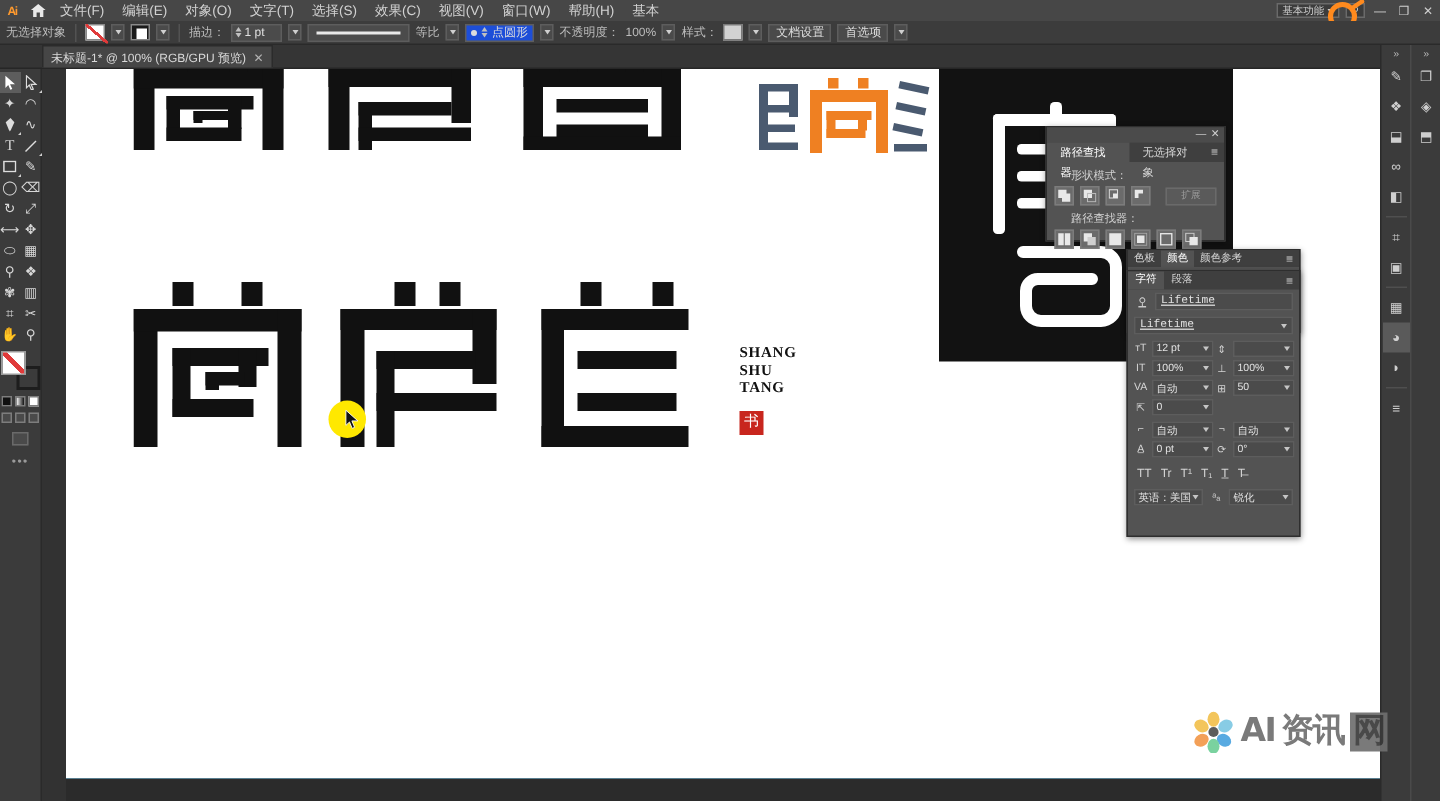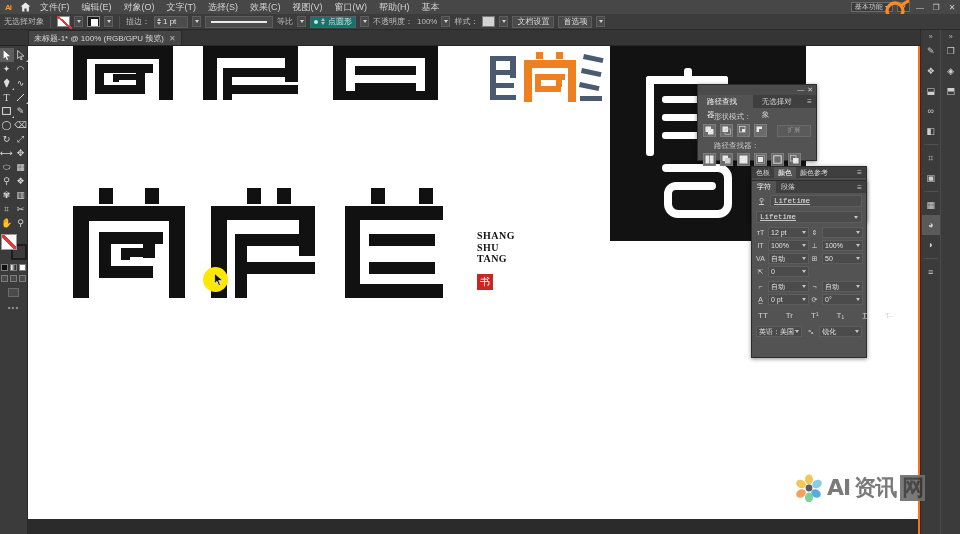--- a/index.html
+++ b/index.html
@@ -61,21 +61,21 @@
     height:12px; min-width:34px; background:#4b4b4b; border:1px solid #5d5d5d;
     display:flex;align-items:center; padding:0 2px; gap:2px; font-size:8px; color:#e0e0e0;
   }
   .stepper { display:flex;flex-direction:column; gap:0px; }
   .stepper i { width:0;height:0;border-left:2px solid transparent;border-right:2px solid transparent; }
   .stepper i.up { border-bottom:3px solid #c0c0c0; }
   .stepper i.dn { border-top:3px solid #c0c0c0; margin-top:1px; }
   .strokewide { height:12px;width:68px;background:#4b4b4b;border:1px solid #5d5d5d;
     display:flex;align-items:center;justify-content:center; }
   .strokewide .ln { width:56px;height:2px;background:#e8e8e8; }
-  .pillbox { height:12px;background:#0f766e;border:1px solid #5d5d5d;
+  .pillbox { height:12px;background:#1d4ed8;border:1px solid #5d5d5d;
     display:flex;align-items:center;padding:0 3px;gap:3px;font-size:8px;color:#dcdcdc;text-align:center; }
   .dot { width:4px;height:4px;border-radius:50%;background:#dcdcdc; }
   .vsep { width:1px;height:12px;background:#525252; margin:0 2px; }
   .grey-sw { width:13px;height:11px;background:#d2d2d2;border:1px solid #7a7a7a; }
   .btnflat { height:12px;background:#4a4a4a;border:1px solid #5d5d5d;padding:0 4px;
     display:flex;align-items:center;font-size:8px;color:#dedede;white-space:nowrap; }
 
   
   .tabbar {
     position:absolute; left:0; top:30px; width:960px; height:16px;
@@ -110,22 +110,22 @@
   .fs-fill { position:absolute; left:0; top:0; width:16px;height:16px;
     border:1px solid #9a9a9a; background:#fff; overflow:hidden; }
   .fs-fill:after{content:"";position:absolute;left:-2px;top:-2px;width:22px;height:22px;
     background:linear-gradient(to top right, transparent 45%, #e03a3a 45%, #e03a3a 56%, transparent 56%);}
   .swrow { display:flex; gap:2px; margin-top:4px; }
   .swrow div { width:7px;height:7px;border:1px solid #7d7d7d; }
   .dots { color:#9a9a9a; font-size:8px; letter-spacing:1px; margin-top:6px; }
 
   
   .canvas-wrap {
-    position:absolute; left:28px; top:46px; width:892px; height:488px;
-    background:#f97316; overflow:hidden;
+    position:absolute; left:44px; top:46px; width:892px; height:488px;
+    background:#0ea5e9; overflow:hidden;
   }
   .artboard {
     position:absolute; left:0px; top:0px; width:890px; height:473px; background:#ffffff;
   }
   .ab-shadow { position:absolute; left:0; bottom:0; width:890px; height:15px; background:#2b2b2b; }
 
   
   .pinyin {
     position:absolute; left:449px; top:184px; font-family:"Liberation Serif","DejaVu Serif",serif;
     font-size:10px; line-height:11.5px; color:#111; letter-spacing:0.5px; font-weight:bold;
@@ -203,21 +203,21 @@
   }
   .cf-grid { display:flex; flex-wrap:wrap; padding:1px 3px; }
   .cf-cell { width:54px; display:flex; align-items:center; gap:2px; padding:1px 0; }
   .cf-ic { width:11px;height:11px;display:flex;align-items:center;justify-content:center;
     color:#d4d4d4; font-size:7px; }
   .cf-in { flex:1; height:11px;background:#4b4b4b;border:1px solid #5d5d5d;
     display:flex;align-items:center;padding:0 2px;font-size:7px;color:#e2e2e2; }
   .cf-in .v { flex:1; }
   .cf-ddc { width:0;height:0;border-left:2.5px solid transparent;border-right:2.5px solid transparent;
     border-top:3px solid #c5c5c5; margin-left:1px; }
-  .cf-caps { display:flex; gap:18px; padding:4px 6px; align-items:center; color:#d4d4d4; font-size:8px; }
+  .cf-caps { display:flex; gap:6px; padding:4px 6px; align-items:center; color:#d4d4d4; font-size:8px; }
   .cf-lang { display:flex; gap:3px; padding:2px 4px; }
   .cf-lang .cf-in { font-size:7px; }
 
   
   .dock {
     position:absolute; right:0; top:30px; width:40px; height:504px; background:#3b3b3b;
     border-left:1px solid #2a2a2a; display:flex;
   }
   .dock-col { width:20px; display:flex; flex-direction:column; align-items:center; padding-top:3px; }
   .dock-col.second { border-left:1px solid #4a4a4a; }

